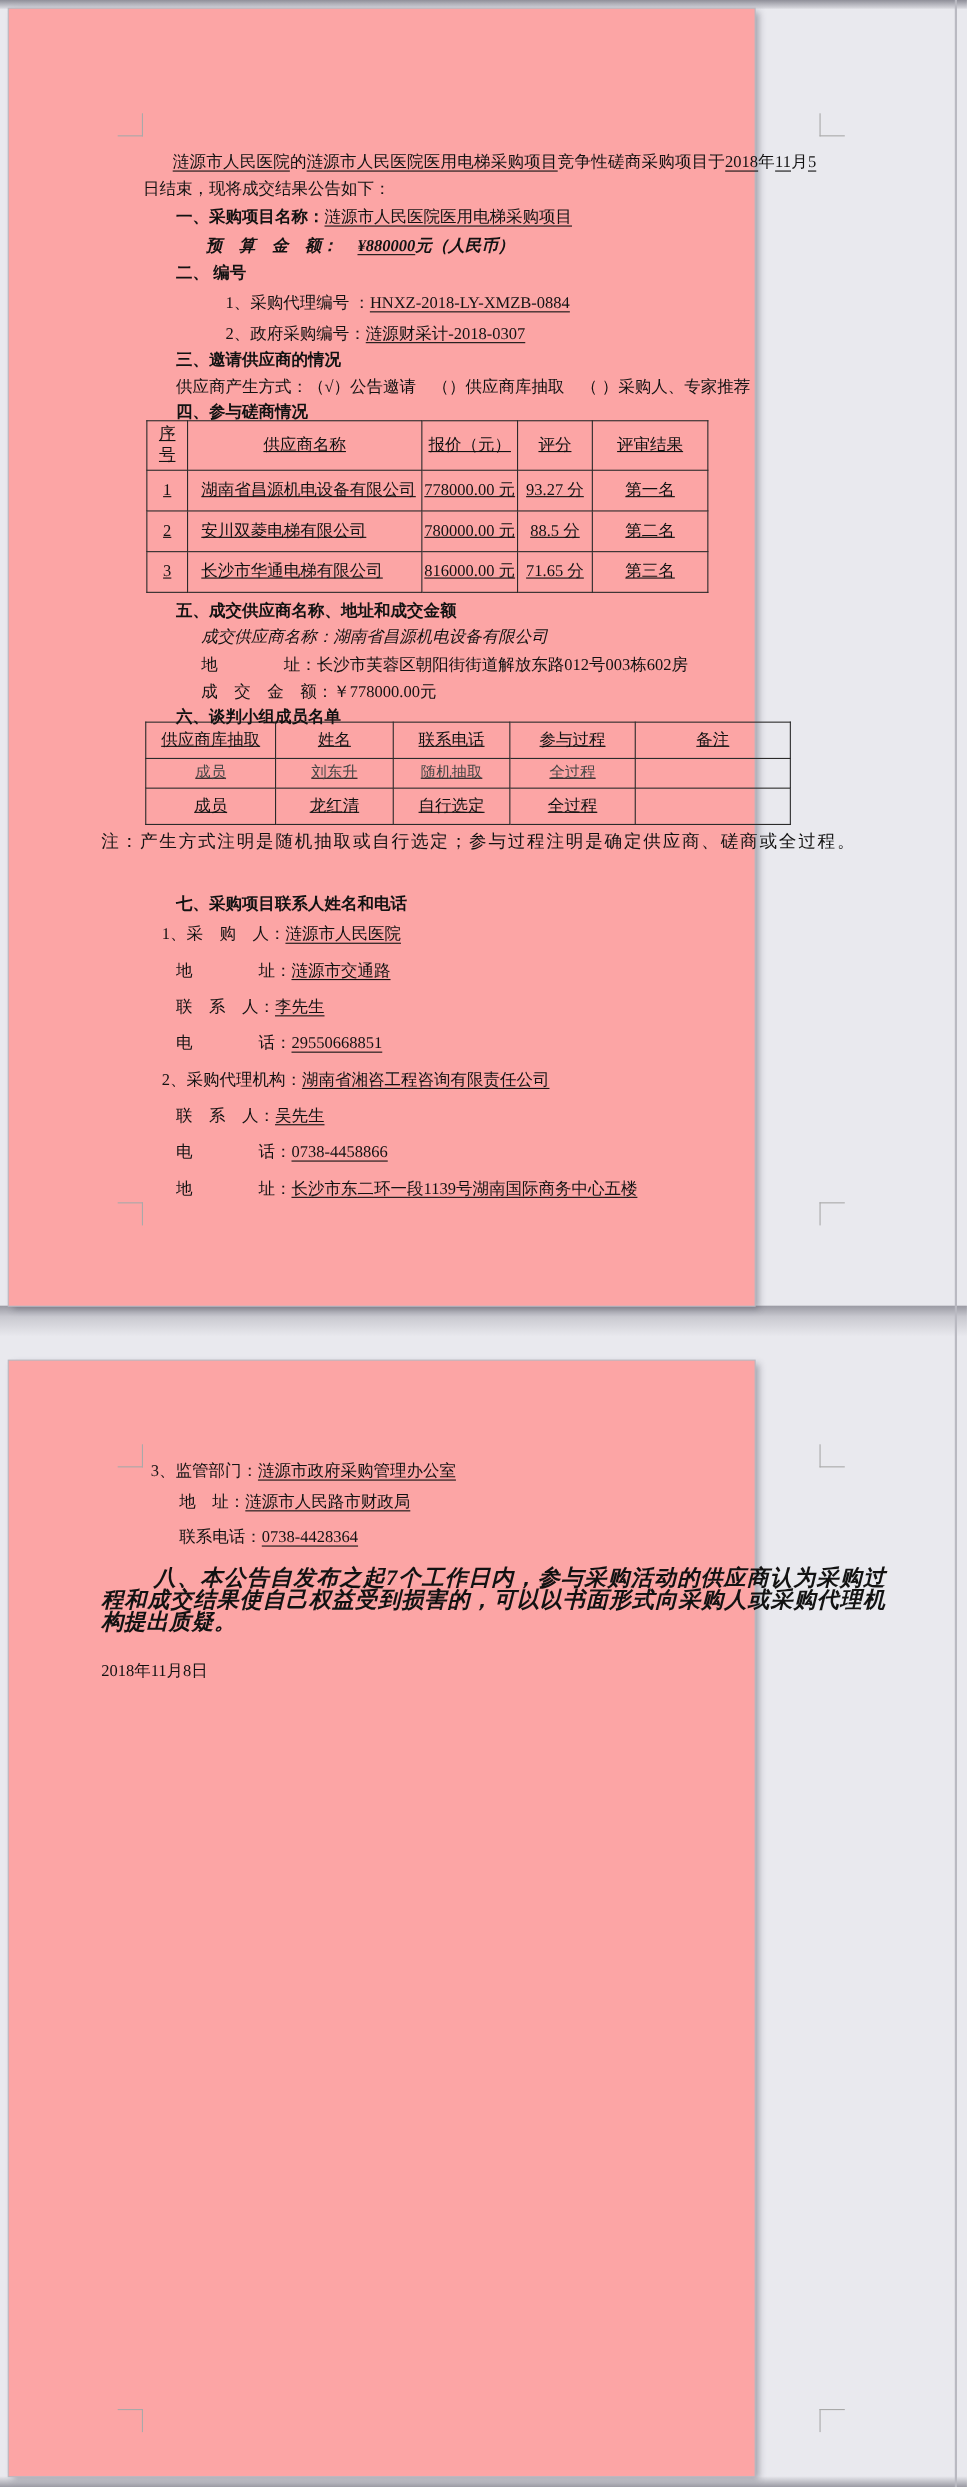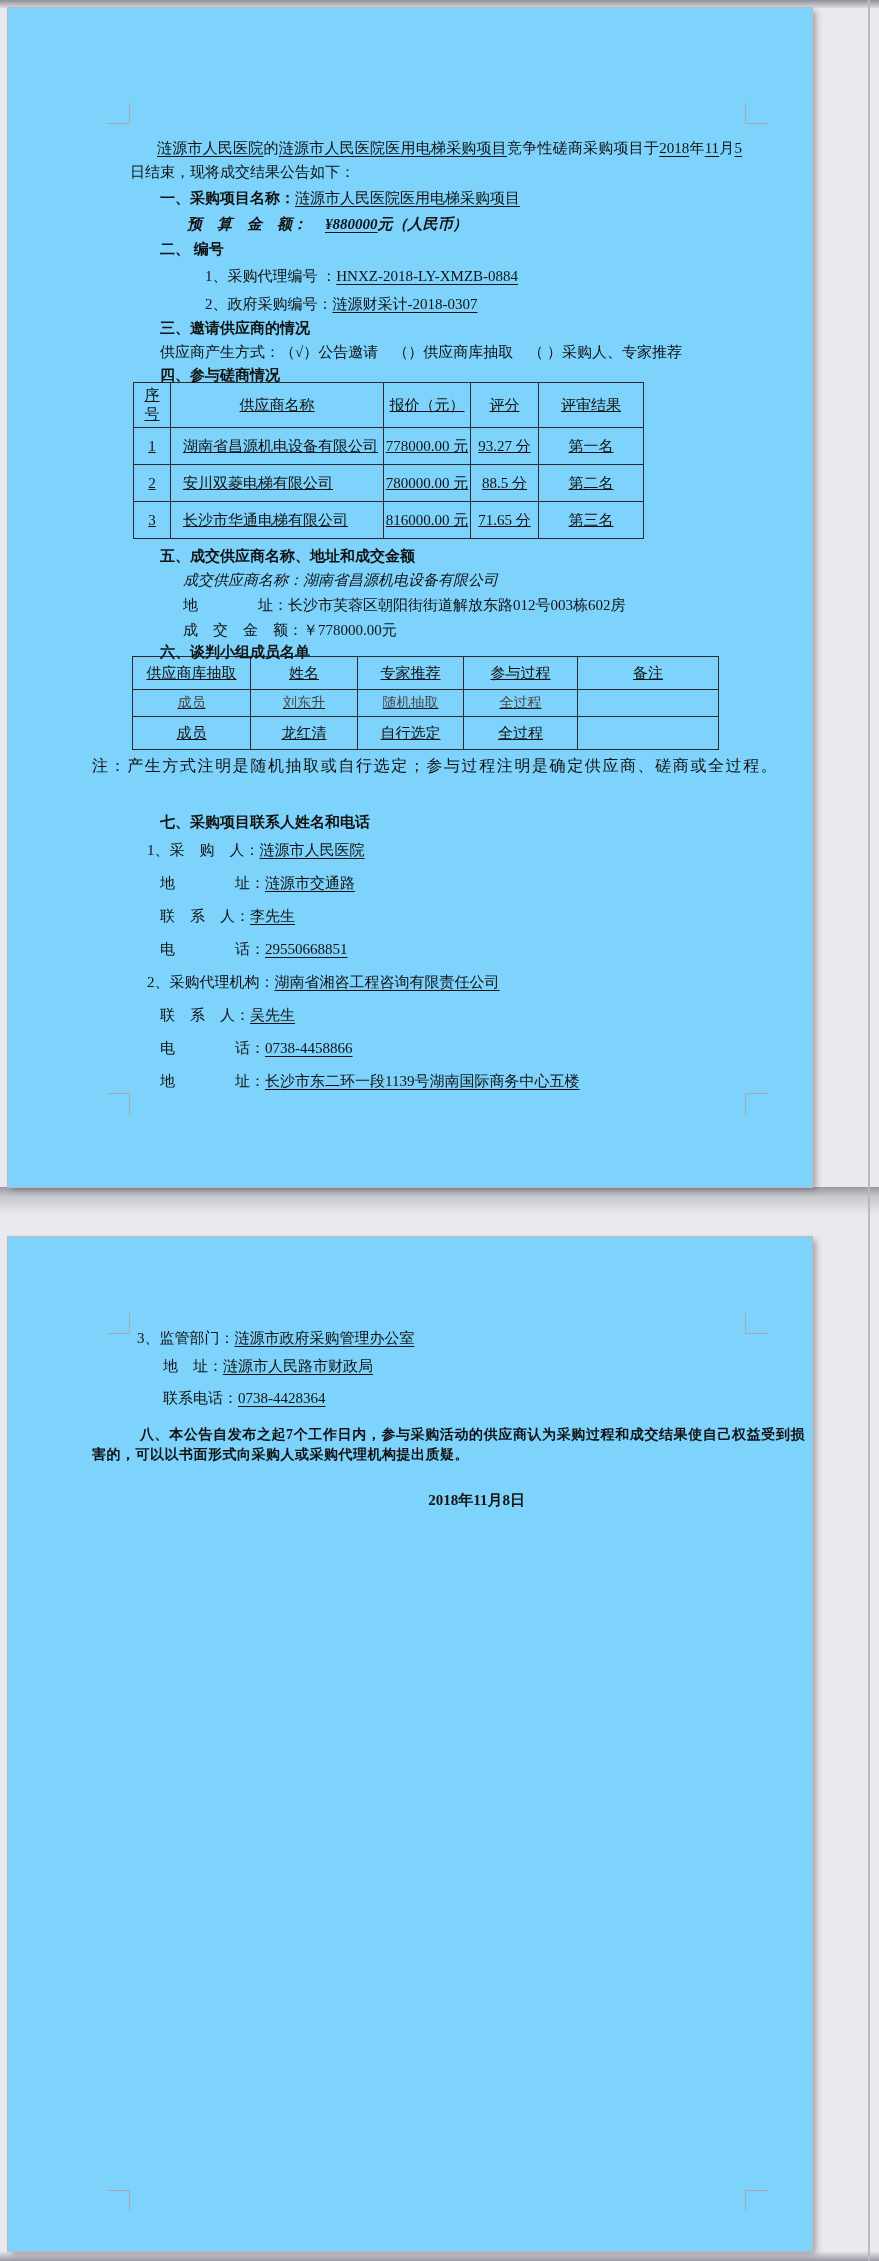--- a/index.html
+++ b/index.html
@@ -7,21 +7,21 @@
     width:879px;height:2261px;overflow:hidden;
     background:#e9e9ee;
     font-family:"Liberation Serif","DejaVu Serif",serif;
     color:#121212;
   }
   .top-shade{width:879px;height:8px;background:linear-gradient(#8f8f99,#dcdce2);}
   .page-gap{width:879px;height:50px;background:linear-gradient(#9a9aa3 0px,#c9c9d0 10px,#e9e9ee 28px,#e9e9ee 100%);}
   .bottom-shade{width:879px;height:10px;background:linear-gradient(#e9e9ee,#9a9aa3);}
   .right-line{position:absolute;left:868px;top:0;width:2px;height:2261px;background:#b9b9c1;}
   .page{
-    position:relative;width:804px;margin-left:8px;background:#7dd3fc;
+    position:relative;width:678px;margin-left:8px;background:#fca5a5;
     box-shadow:0 0 0 1px #b9b9c1, 4px 3px 6px rgba(80,80,95,.45);
   }
   .page1{height:1179px;}
   .page2{height:1014px;}
   
   .mark{position:absolute;width:22px;height:20px;}
   .mark.tl{border-right:1px solid #a9a9a9;border-bottom:1px solid #a9a9a9;}
   .mark.tr{border-left:1px solid #a9a9a9;border-bottom:1px solid #a9a9a9;}
   .mark.bl{border-right:1px solid #a9a9a9;border-top:1px solid #a9a9a9;}
   .mark.br{border-left:1px solid #a9a9a9;border-top:1px solid #a9a9a9;}
@@ -49,22 +49,22 @@
   .t2 .r1 td{height:26px;color:#474747;font-size:14px;}
   .t2 .r2 td{height:32px;}
   .note{margin-top:6px;font-size:16px;letter-spacing:1.6px;line-height:20px;white-space:nowrap;}
   .sec7{margin-top:34px;}
   .c-line{line-height:33px;white-space:nowrap;}
   .c-sub{margin-left:55px;}
   .c-plain{margin-left:68px;}
   .p2-line1{margin-top:5px;margin-left:45px;white-space:nowrap;}
   .p2-line{line-height:33px;margin-left:71px;white-space:nowrap;}
   .p2-tel{line-height:30px;margin-left:71px;white-space:nowrap;}
-  .sec8{margin-top:12px;font-weight:bold;font-size:14px;line-height:20px;text-indent:48px;text-align:justify;letter-spacing:.5px;}
-  .date-line{margin-top:25px;font-weight:bold;text-align:right;padding-right:280px;line-height:20px;}
+  .sec8{margin-top:12px;font-weight:bold;font-size:20px;line-height:20px;text-indent:48px;text-align:justify;letter-spacing:.5px;font-style:italic;}
+  .date-line{margin-top:25px;font-weight:normal;text-align:left;padding-right:280px;line-height:20px;}
 </style>
 </head>
 <body>
 
 <div class="top-shade"></div>
 
 <div class="page page1">
   <div class="mark tl" style="left:99px;top:95px;"></div>
   <div class="mark tr" style="left:737px;top:95px;"></div>
   <div class="mark bl" style="left:99px;top:1085px;"></div>
@@ -143,21 +143,21 @@
           <col style="width:118px">
           <col style="width:107px">
           <col style="width:106px">
           <col style="width:114px">
           <col style="width:141px">
         </colgroup>
       <tbody>
           <tr class="hrow">
         <td>供应商库抽取</td>
         <td>姓名</td>
-        <td>专家推荐</td>
+        <td>联系电话</td>
         <td>参与过程</td>
         <td>备注</td>
       </tr>
       <tr class="r1">
         <td>成员</td>
         <td>刘东升</td>
         <td>随机抽取</td>
         <td>全过程</td>
         <td></td>
       </tr>

